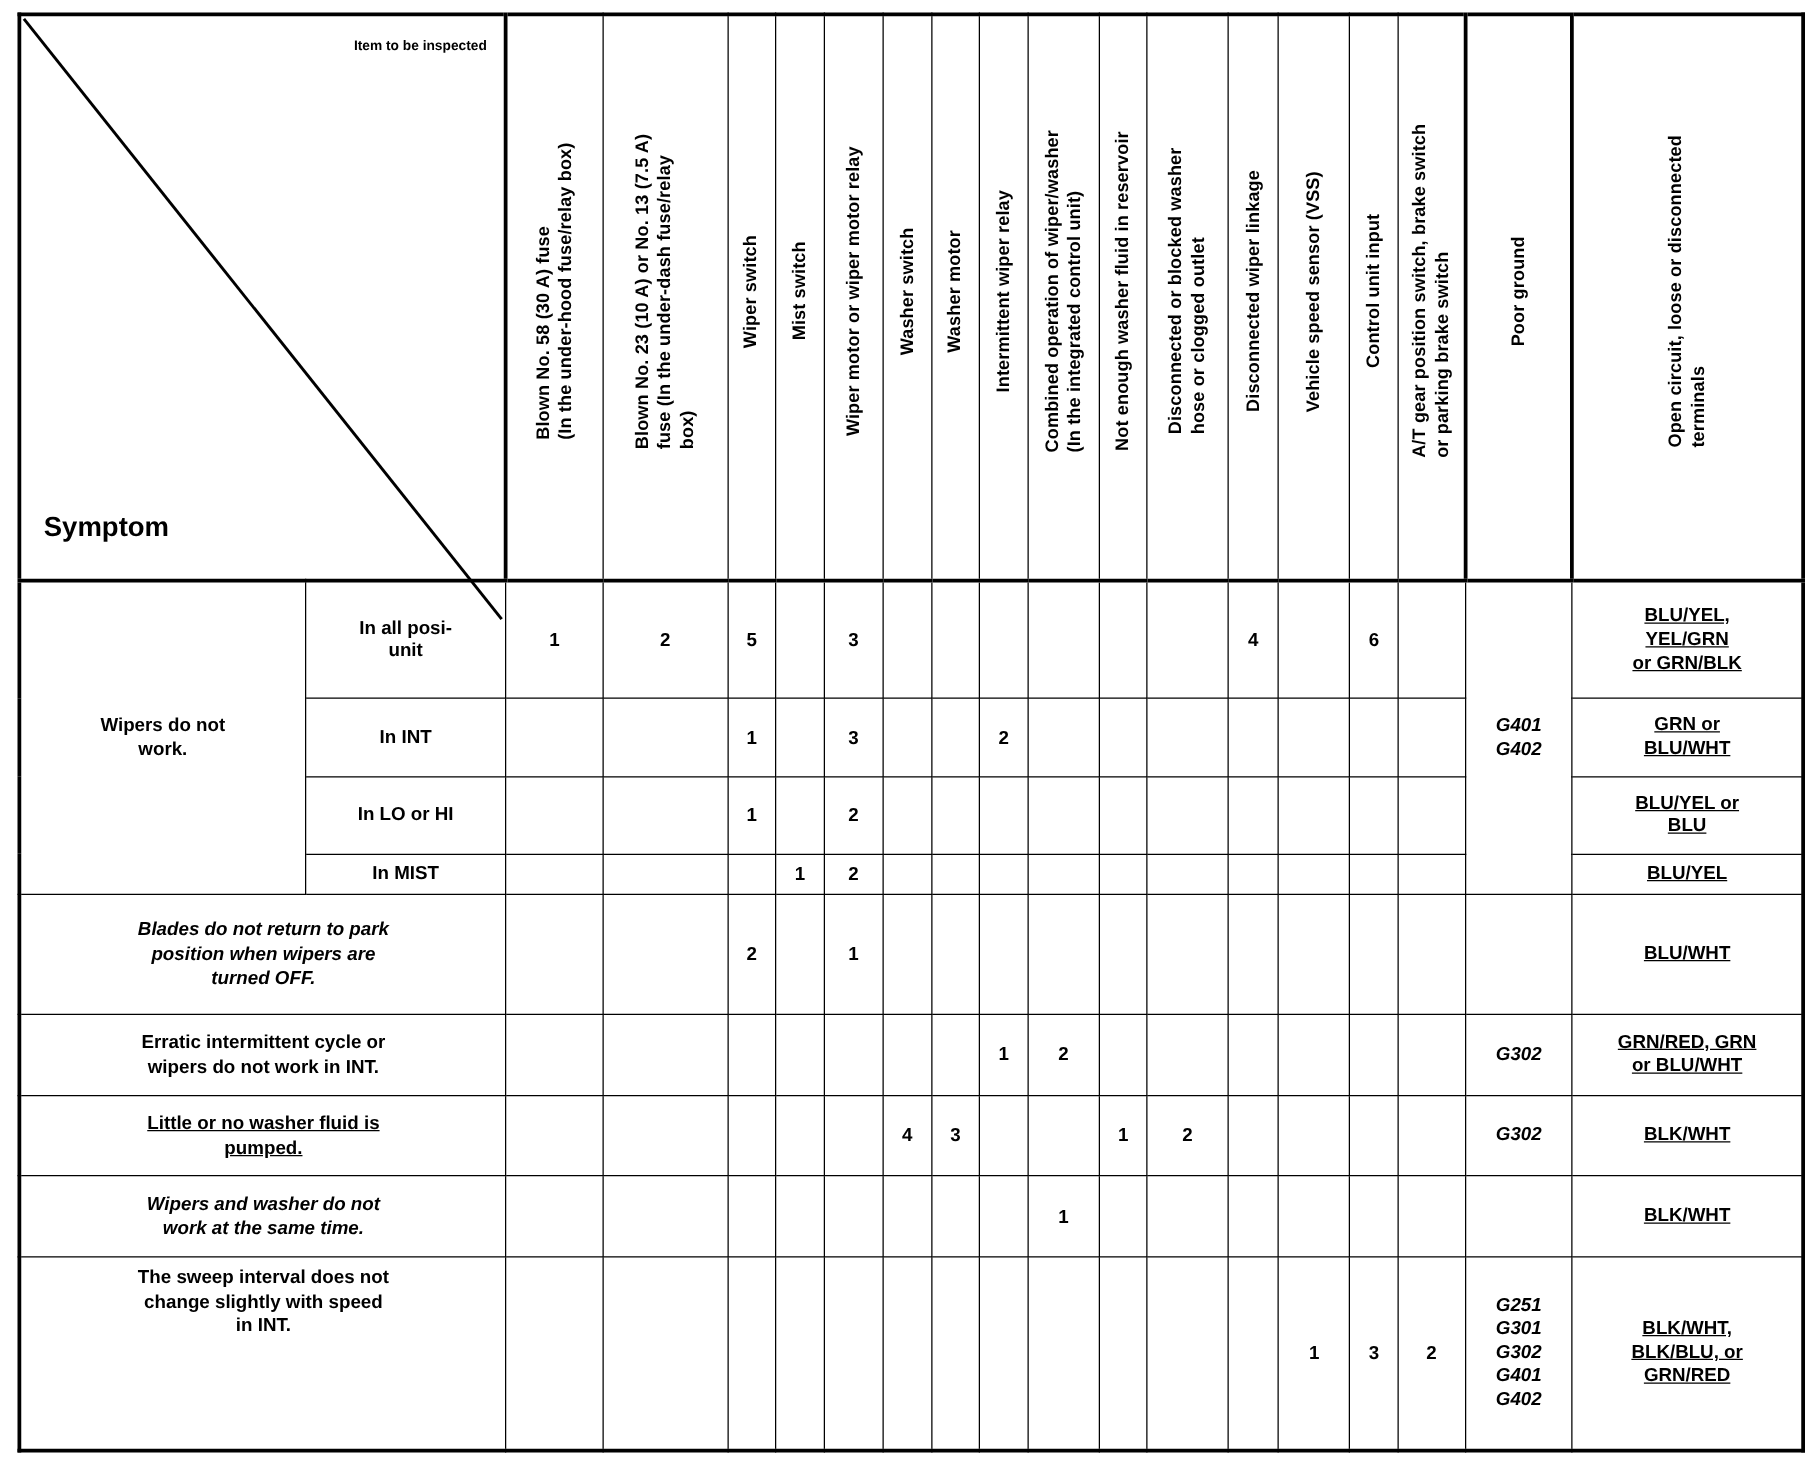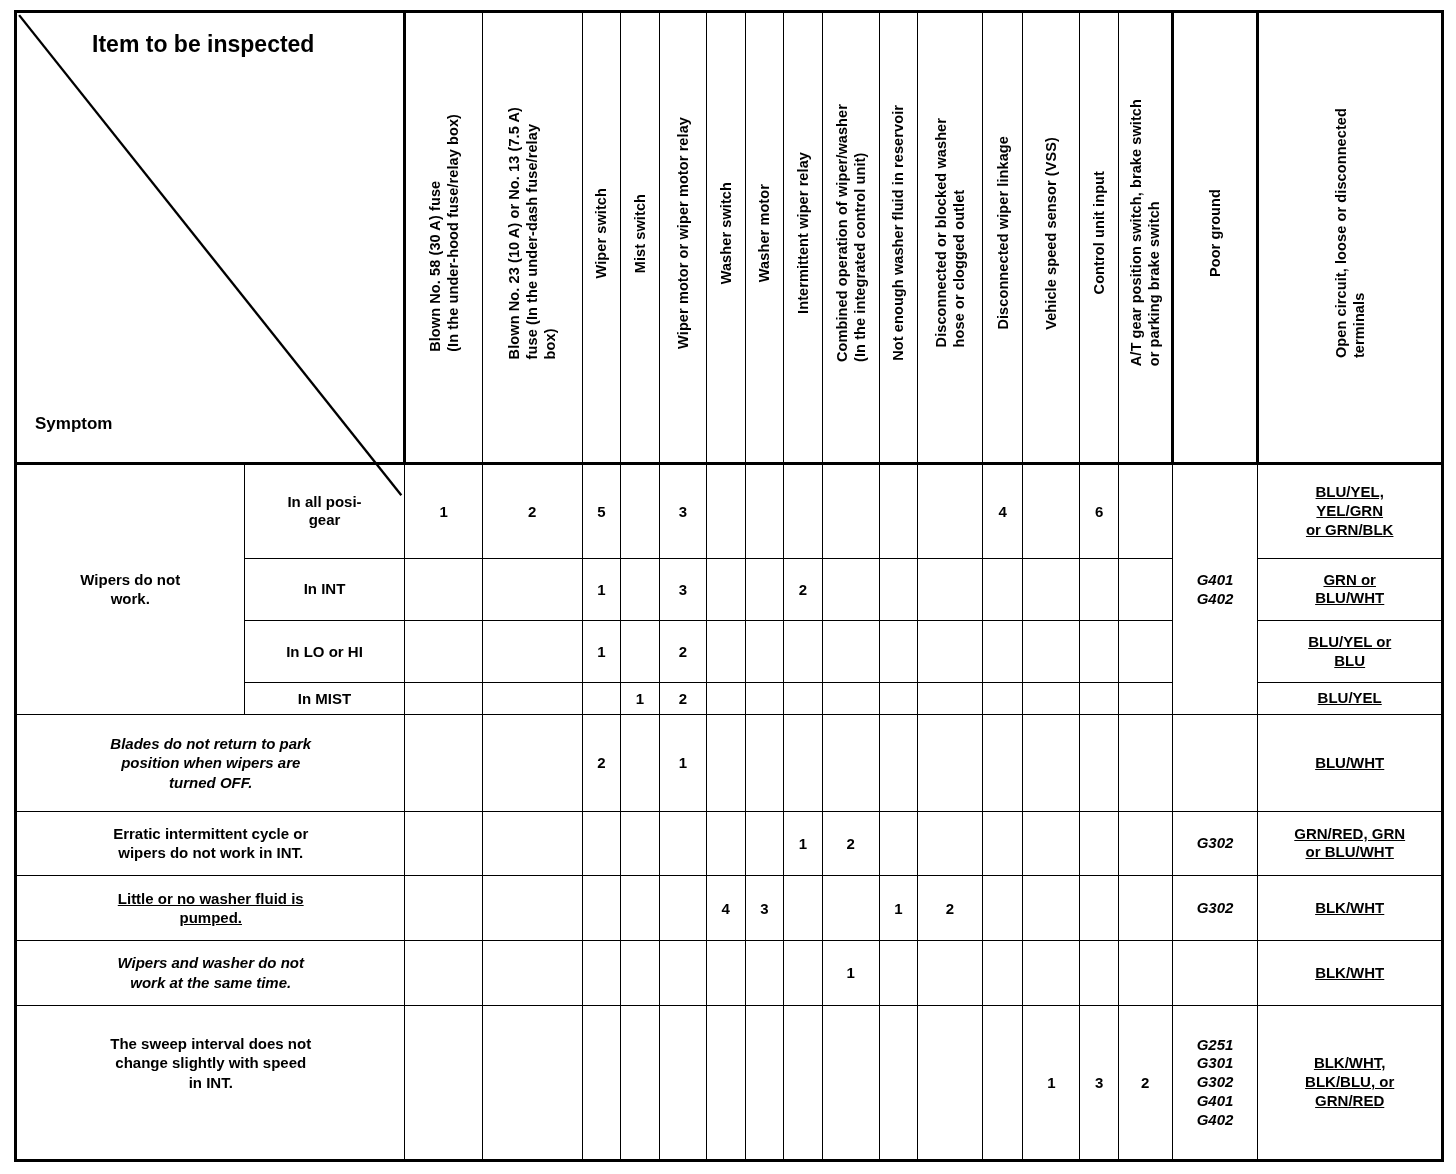--- a/index.html
+++ b/index.html
@@ -47,29 +47,29 @@
   }
   td.corner .diag {
     position: absolute;
     inset: 0;
   }
   td.corner .lbl-item {
     position: absolute;
     top: 18px;
     left: 0;
     right: 14px;
-    text-align: center;
-    font-size: 23px;
+    text-align: right;
+    font-size: 11px;
     font-weight: bold;
   }
   td.corner .lbl-symptom {
     position: absolute;
     bottom: 28px;
     left: 18px;
-    font-size: 17px;
+    font-size: 22px;
     font-weight: bold;
   }
   
   th.vhead {
     position: relative;
     vertical-align: bottom;
     padding: 0;
   }
   th.vhead .vtext {
     writing-mode: vertical-rl;
@@ -188,21 +188,21 @@
 or parking brake switch</span></th>
       <th class="vhead" style="border-left:3px solid #000;"><span class="vtext">Poor ground</span></th>
       <th class="vhead" style="border-left:3px solid #000;"><span class="vtext">Open circuit, loose or disconnected
 terminals</span></th>
     </tr>
 
     <tr class="thick-top">
       <td class="sym-main" rowspan="4" style="white-space:pre-line;text-align:center;">Wipers do not
 work.</td>
       <td class="sym-sub" style="white-space:pre-line;">In all posi-
-gear</td>
+unit</td>
       <td class="num">1</td>
       <td class="num">2</td>
       <td class="num">5</td>
       <td class="num"></td>
       <td class="num">3</td>
       <td class="num"></td>
       <td class="num"></td>
       <td class="num"></td>
       <td class="num"></td>
       <td class="num"></td>
@@ -364,21 +364,21 @@
       <td class="num"></td>
       <td class="num"></td>
       <td class="num"></td>
       <td class="num"></td>
       <td class="num"></td>
       <td class="ground"></td>
       <td class="terminals">BLK/WHT</td>
     </tr>
 
     <tr class="thick-top last-row">
-      <td class="sym-full" colspan="2" style="white-space:pre-line; vertical-align:top; padding-top:28px;margin-top:24px;">The sweep interval does not
+      <td class="sym-full" colspan="2" style="white-space:pre-line; vertical-align:top; padding-top:6px;margin-top:24px;">The sweep interval does not
 change slightly with speed
 in INT.</td>
       <td class="num"></td>
       <td class="num"></td>
       <td class="num"></td>
       <td class="num"></td>
       <td class="num"></td>
       <td class="num"></td>
       <td class="num"></td>
       <td class="num"></td>

